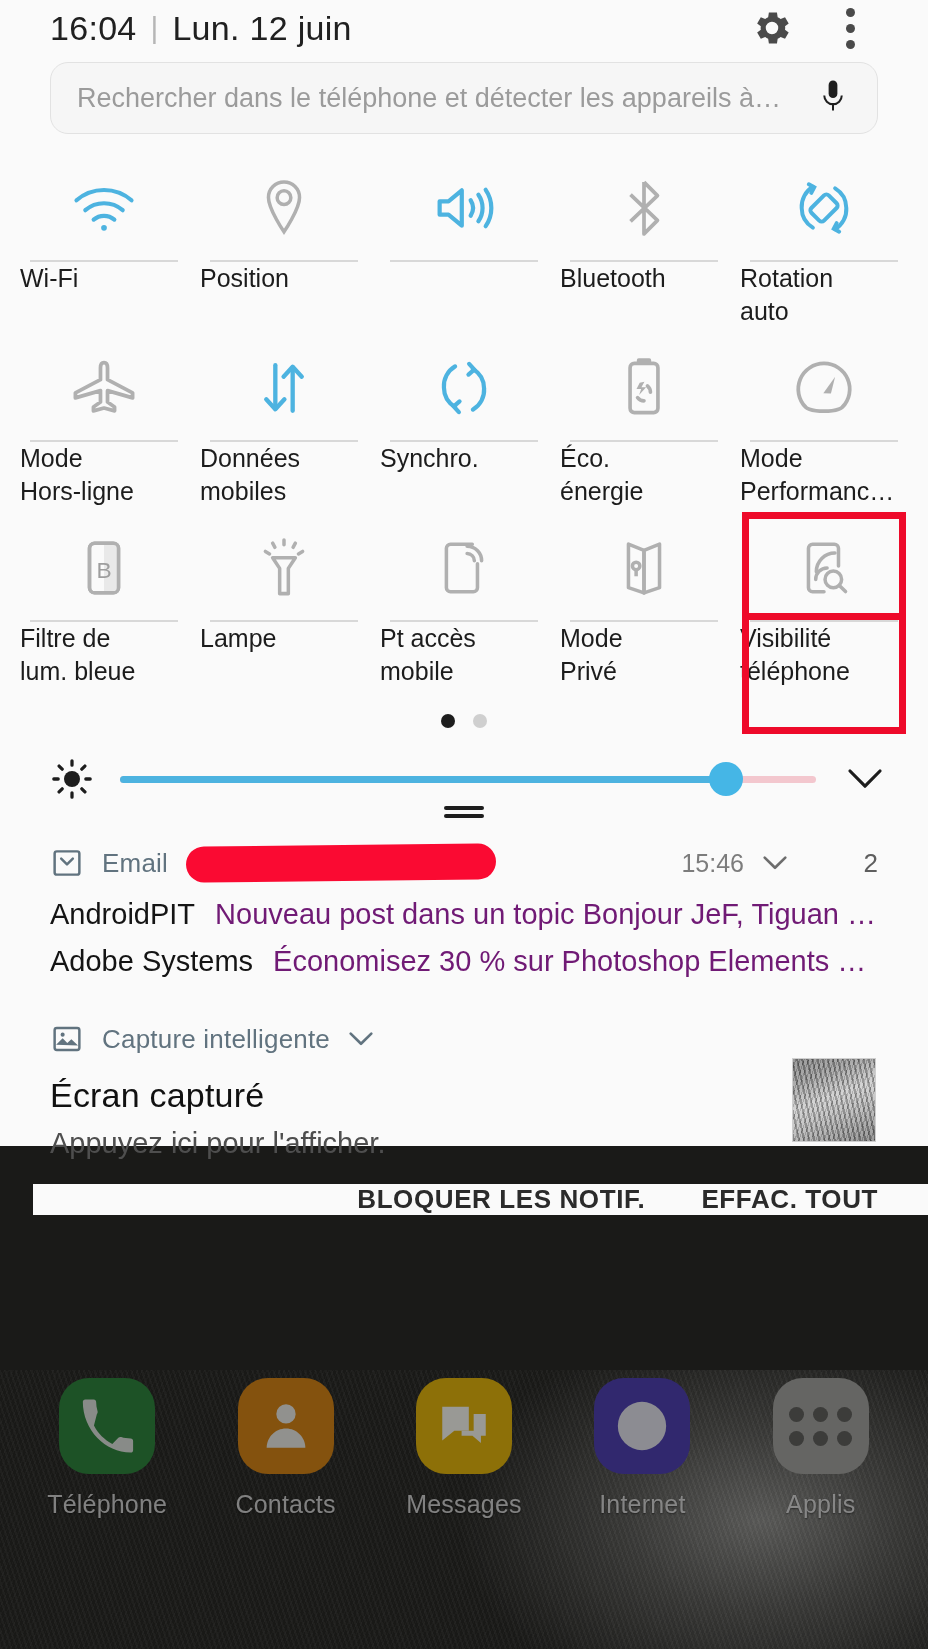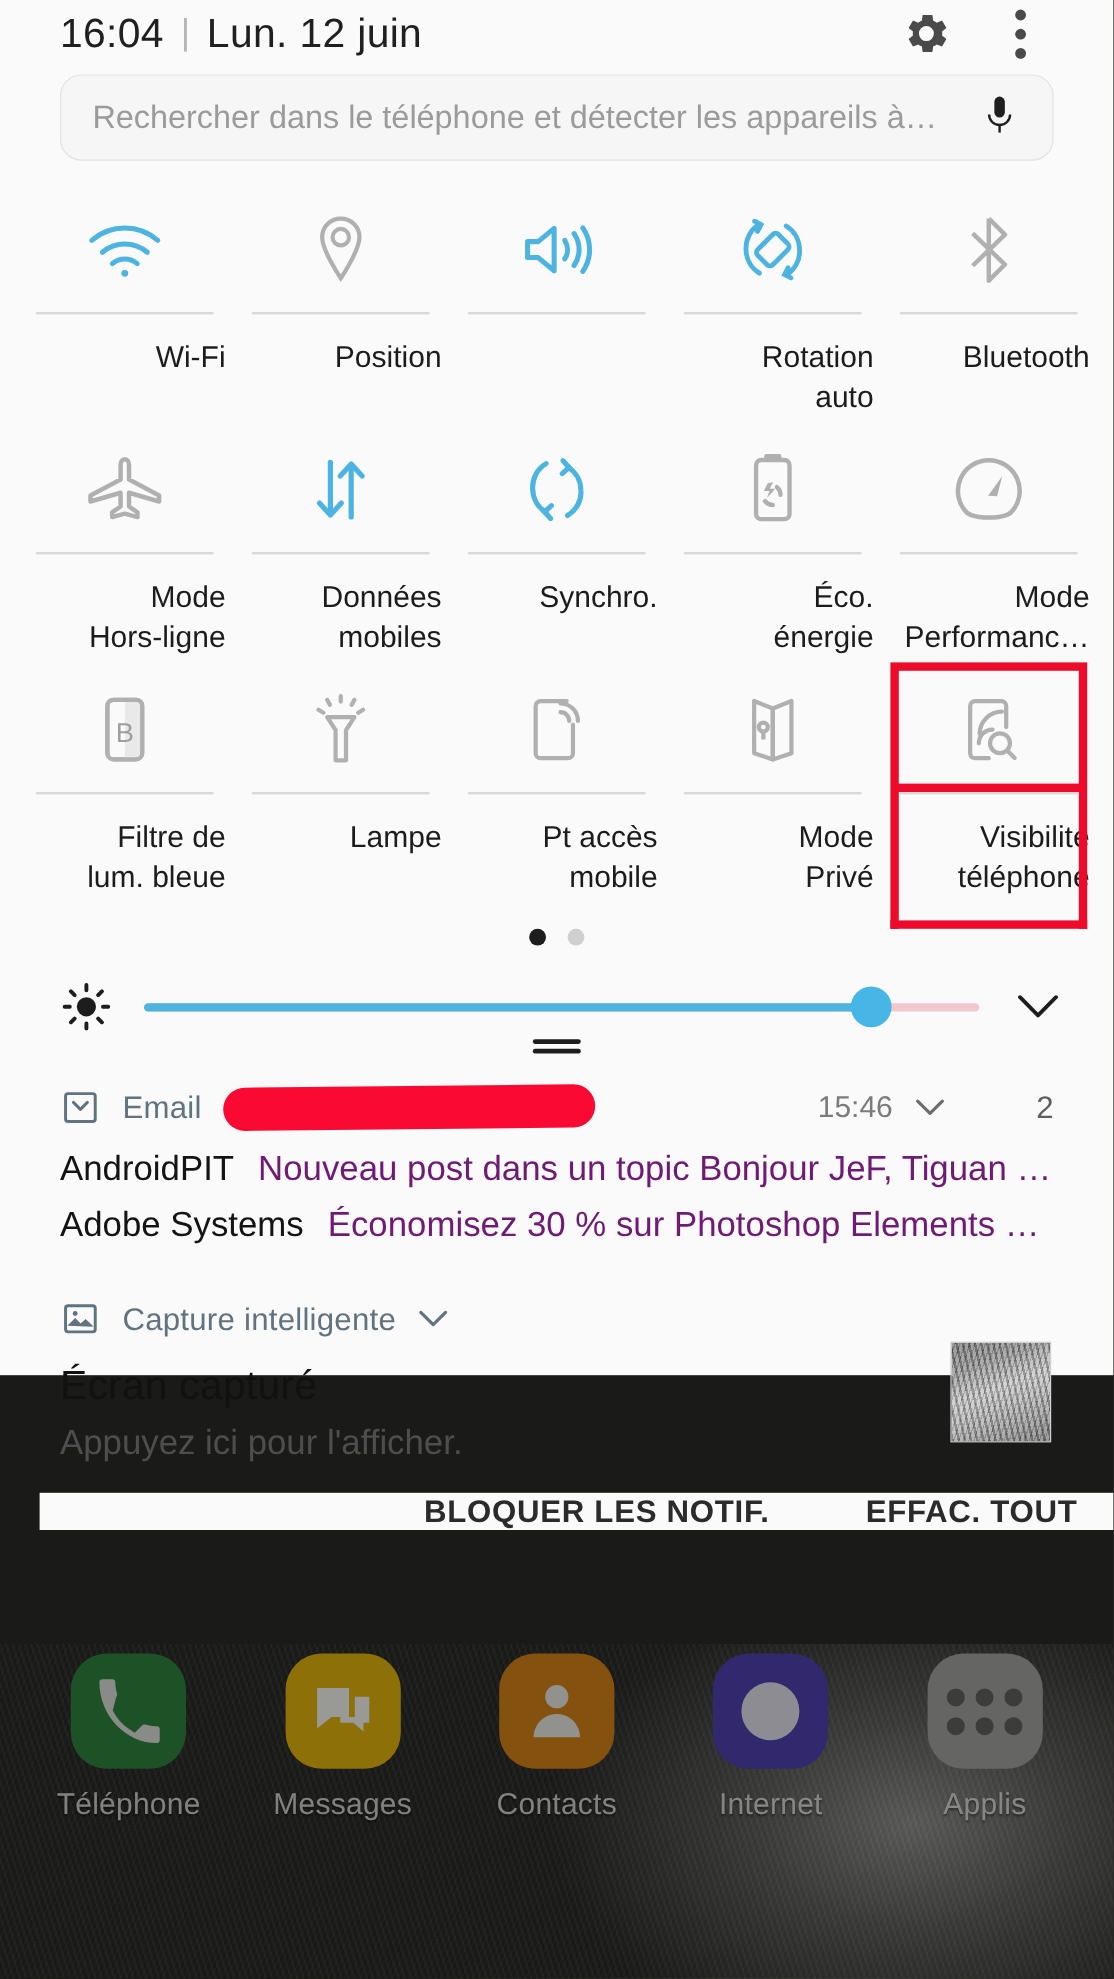--- a/index.html
+++ b/index.html
@@ -99,22 +99,22 @@
     position: relative; padding-bottom: 4px;
   }
   .qs-icon-box {
     height: 104px; display: flex; align-items: center; justify-content: center;
     width: 100%;
   }
   .qs-underline {
     width: 148px; height: 2px; background: #d8d8d8; margin: 0 auto;
   }
   .qs-label {
-    margin-top: 20px; font-size: 25px; line-height: 33px; color: #1c1c1c;
-    text-align: right; width: 168px; height: 70px;
+    font-size: 25px; line-height: 33px; color: #1c1c1c;
+    text-align: left; width: 168px; height: 70px;
     overflow: hidden;
   }
 
   
   .annot-icon {
     position: absolute; border: 7px solid #ee0a2a;
     left: 8px; right: 8px; top: -4px; height: 108px; pointer-events: none; z-index: 6;
   }
   .annot-label {
     position: absolute; border: 7px solid #ee0a2a; border-top: none;
@@ -182,57 +182,57 @@
   .thumb::after {
     content:""; position:absolute; inset:0;
     background:
       repeating-linear-gradient(78deg, rgba(40,40,40,.30) 0 2px, rgba(230,230,230,.22) 2px 5px),
       repeating-linear-gradient(-72deg, rgba(30,30,30,.22) 0 1px, rgba(240,240,240,.18) 1px 4px);
   }
 
   
   .action-bar {
     margin-top: auto; height: 76px; display: flex; align-items: center;
-    justify-content: flex-end; padding: 0 30px; gap: 80px; background:#fafafa;margin-left:33px;
+    justify-content: flex-end; padding: 0 50px; gap: 56px; background:#fafafa;margin-left:33px;
   }
   .action-btn { font-size: 26px; font-weight: bold; color: #2b2b2b; letter-spacing: .6px; }
 </style>
 </head>
 <body>
 
 <div id="screen">
 
   <div class="wallpaper"></div>
 
   <div class="dock">
     <div class="dock-app">
       <div class="dock-icon" style="background:#2d7d3a;">
         <svg class="glyph-phone" viewBox="0 0 24 24" fill="#cfd4cf">
             <path d="M6.6 10.8c1.7 3.3 4.3 5.9 7.6 7.6l2.5-2.5c.3-.3.8-.4 1.2-.3 1.2.4 2.5.6 3.9.6.6 0 1 .4 1 1V21c0 .6-.4 1-1 1C11.3 22 2 12.7 2 1c0-.6.4-1 1-1h3.5c.6 0 1 .4 1 1 0 1.3.2 2.6.6 3.9.1.4 0 .9-.3 1.2L6.6 10.8z" transform="translate(0,1)"></path>
           </svg>
       </div>
       <div class="dock-label">Téléphone</div>
     </div>
     <div class="dock-app">
+      <div class="dock-icon" style="background:#c97d16;">
+        <svg class="glyph-contacts" viewBox="0 0 24 24" fill="#dcdcd8">
+            <circle cx="12" cy="7" r="4"></circle>
+            <path d="M4 21c0-4.4 3.6-8 8-8s8 3.6 8 8z"></path>
+          </svg>
+      </div>
+      <div class="dock-label">Contacts</div>
+    </div>
+    <div class="dock-app">
       <div class="dock-icon" style="background:#d6ab0d;">
         <svg class="glyph-messages" viewBox="0 0 24 24" fill="#e8e8e2">
             <path d="M3 4h11v10H8l-5 4V4z"></path>
             <path d="M16 7h5v9h-2v3l-3.5-3H11V14h5z"></path>
           </svg>
       </div>
       <div class="dock-label">Messages</div>
-    </div>
-    <div class="dock-app">
-      <div class="dock-icon" style="background:#c97d16;">
-        <svg class="glyph-contacts" viewBox="0 0 24 24" fill="#dcdcd8">
-            <circle cx="12" cy="7" r="4"></circle>
-            <path d="M4 21c0-4.4 3.6-8 8-8s8 3.6 8 8z"></path>
-          </svg>
-      </div>
-      <div class="dock-label">Contacts</div>
     </div>
     <div class="dock-app">
       <div class="dock-icon" style="background:#4b3ea8;">
         <svg class="glyph-internet" viewBox="0 0 24 24" fill="#d5d5de">
             <path d="M12 2a10 10 0 100 20 10 10 0 000-20zm-1 4l-2 2 1 3-3 1 1 3 3-1 2 3 2-3-1-3 3-2-2-3-2 1z"></path>
           </svg>
       </div>
       <div class="dock-label">Internet</div>
     </div>
     <div class="dock-app">
@@ -319,40 +319,40 @@
               <path d="M17 7.5a6.5 6.5 0 010 7" stroke-linecap="round"></path>
               <path d="M20.5 5a10.5 10.5 0 010 12" stroke-linecap="round"></path>
               <path d="M23.8 2.8a14.5 14.5 0 010 16.4" stroke-linecap="round"></path>
             </svg>
           </div>
           <div class="qs-underline"></div>
         </div>
 
         <div class="qs-tile">
           <div class="qs-icon-box">
+            <svg width="44" height="58" viewBox="0 0 20 28" fill="none" stroke="#b0b0b0" stroke-width="1.8" stroke-linejoin="round">
+              <path d="M10 1.5v25l6.5-6.5L3.5 7.5M10 1.5l6.5 6.5L3.5 20.5"></path>
+            </svg>
+          </div>
+          <div class="qs-underline"></div>
+          <div class="qs-label">Bluetooth</div>
+        </div>
+
+        <div class="qs-tile">
+          <div class="qs-icon-box">
             <svg width="58" height="58" viewBox="0 0 26 26" fill="none" stroke="#4db3e0" stroke-width="1.8" stroke-linecap="round">
               <path d="M8 3.5A10.4 10.4 0 003 13a10.4 10.4 0 005 8.8"></path>
               <path d="M18 22.5A10.4 10.4 0 0023 13a10.4 10.4 0 00-5-8.8"></path>
               <path d="M6.2 2.4L8.6 3.7 7.3 6.2"></path>
                 <path d="M19.8 23.6l-2.4-1.3 1.3-2.5"></path>
               <rect x="9" y="7.5" width="8" height="11" rx="1.5" transform="rotate(45 13 13)"></rect>
             </svg>
           </div>
           <div class="qs-underline"></div>
           <div class="qs-label">Rotation<br>auto</div>
-        </div>
-
-        <div class="qs-tile">
-          <div class="qs-icon-box">
-            <svg width="44" height="58" viewBox="0 0 20 28" fill="none" stroke="#b0b0b0" stroke-width="1.8" stroke-linejoin="round">
-              <path d="M10 1.5v25l6.5-6.5L3.5 7.5M10 1.5l6.5 6.5L3.5 20.5"></path>
-            </svg>
-          </div>
-          <div class="qs-underline"></div>
-          <div class="qs-label">Bluetooth</div>
         </div>
       </div>
 
       <div class="qs-row">
         <div class="qs-tile">
           <div class="qs-icon-box">
             <svg width="66" height="58" viewBox="0 0 30 26" fill="none" stroke="#b0b0b0" stroke-width="1.7" stroke-linejoin="round">
               <path d="M15 1.5c-1 0-1.6 1-1.6 2.4v5.3L2 15.2v2.3l11.4-3.3v5.2l-3.2 2.2v1.8l4.8-1.3 4.8 1.3v-1.8l-3.2-2.2v-5.2L28 17.5v-2.3L16.6 9.2V3.9c0-1.4-.6-2.4-1.6-2.4z"></path>
             </svg>
           </div>

